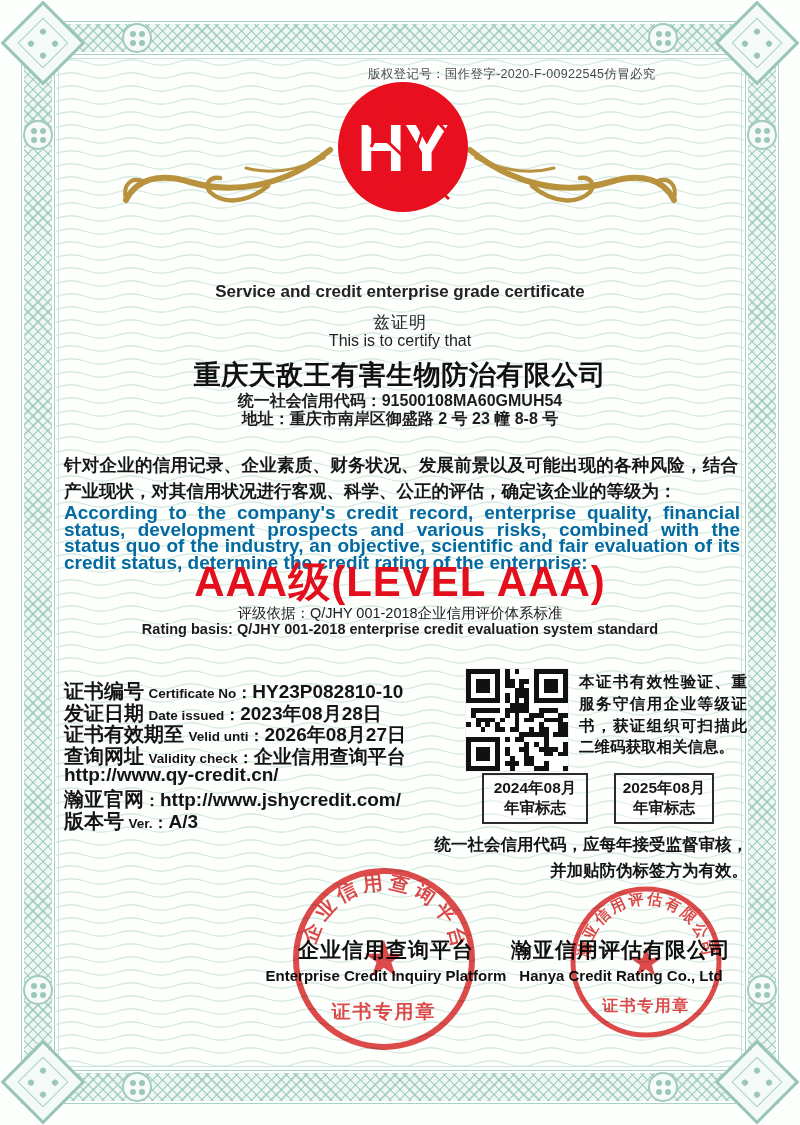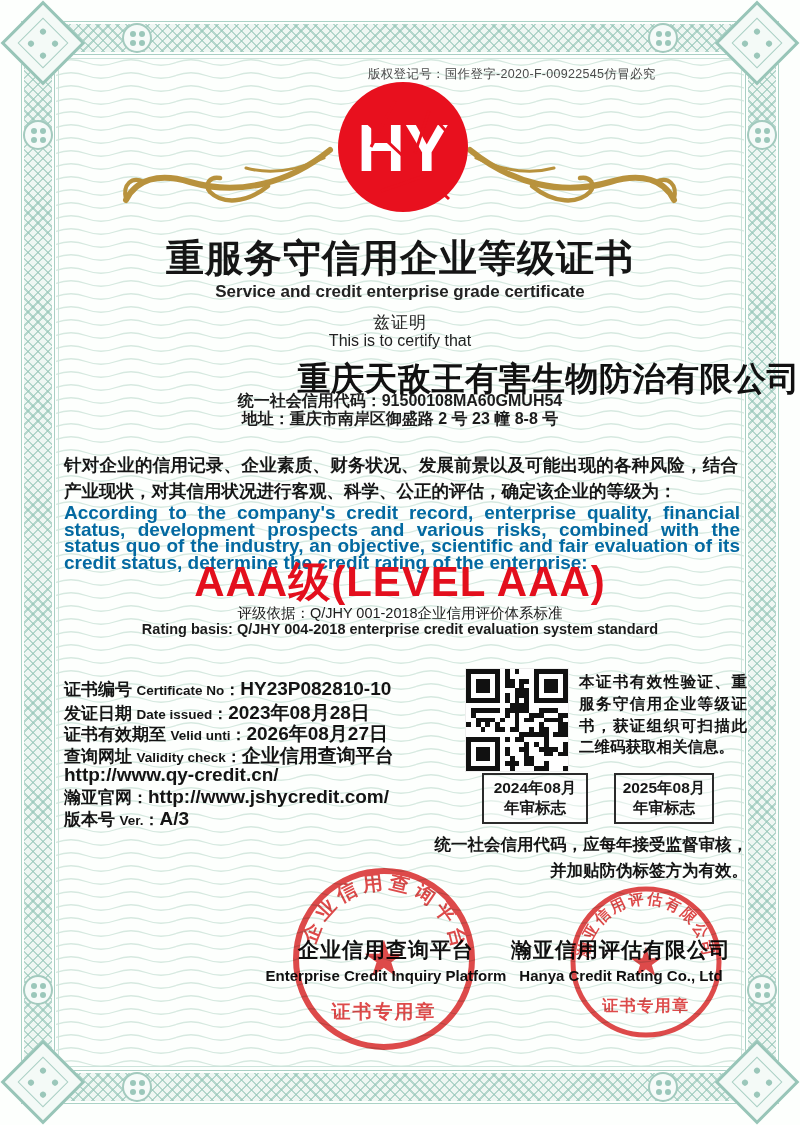--- a/index.html
+++ b/index.html
@@ -42,36 +42,36 @@
   .flourish{top:112px;width:218px;height:100px;}
   .flourish.l{left:118px;} .flourish.r{left:464px;transform:scaleX(-1);}
 
   .logo{left:337px;top:81px;width:132px;height:132px;}
 
   .title-zh{top:233px;font-size:38px;font-weight:900;color:#151515;letter-spacing:1px;}
   .title-en{top:282px;font-size:17px;font-weight:600;color:#222;}
   .certify-zh{top:311px;font-size:17px;color:#222;letter-spacing:1px;}
   .certify-en{top:332px;font-size:16px;color:#222;}
 
-  .company{top:357px;font-size:33px;font-weight:900;color:#111;letter-spacing:.5px;text-align:right;}
+  .company{top:357px;font-size:27px;font-weight:900;color:#111;letter-spacing:.5px;}
   .code{top:391px;font-size:16px;font-weight:600;color:#1c1c1c;}
   .addr{top:409px;font-size:16px;font-weight:600;color:#1c1c1c;}
 
   .para-zh{left:64px;top:452px;width:674px;font-size:17.5px;font-weight:700;color:#161616;
            line-height:26px;text-align:justify;}
   .para-en{left:64px;top:505px;width:676px;font-size:19px;font-weight:600;color:#0369a1;
            line-height:16.5px;text-align:justify;}
 
   .level{top:554px;font-size:42px;font-weight:900;letter-spacing:1px;}
   .basis-zh{top:604px;font-size:14.5px;font-weight:400;color:#1b1b1b;}
   .basis-en{top:621px;font-size:14.5px;font-weight:600;color:#1b1b1b;}
 
   .details{left:64px;top:678px;width:400px;color:#141414;}
   .details .row{height:21.6px;white-space:nowrap;}
-  .details .zh{font-size:17px;font-weight:700;}
+  .details .zh{font-size:20px;font-weight:700;}
   .details .en{font-size:13.5px;font-weight:600;}
   .details .sep{font-size:16px;font-weight:700;}
   .details .val{font-size:19px;font-weight:700;}
 
   .qr{left:466px;top:669px;width:102px;height:102px;background:#fff;outline:1px solid #eee;}
   .qr-note{left:579px;top:671px;width:168px;font-size:15.5px;font-weight:700;color:#141414;
            line-height:21.8px;text-align:justify;}
 
   .abox{position:absolute;top:773px;height:44px;border:2px solid #2b2b2b;background:rgba(255,255,255,.35);
         text-align:center;font-size:15.5px;font-weight:700;color:#171717;line-height:20px;padding-top:3px;box-sizing:content-box;}
@@ -220,35 +220,34 @@
     <text x="66" y="90" text-anchor="middle" font-size="66" font-weight="900" font-family="Liberation Sans, sans-serif" fill="#ffffff">HY</text>
     <g stroke="#e8101e" stroke-width="3">
       <line x1="22" y1="34" x2="112" y2="118"></line>
       <line x1="58" y1="20" x2="34" y2="66"></line>
       <line x1="84" y1="22" x2="116" y2="58"></line>
       <line x1="44" y1="110" x2="96" y2="92"></line>
       <line x1="92" y1="30" x2="78" y2="72"></line>
     </g>
   </svg>
 
-  <div class="abs center title-zh">重服务守信用企业等级证书</div>
   <div class="abs center title-en">Service and credit enterprise grade certificate</div>
   <div class="abs center certify-zh">兹证明</div>
   <div class="abs center certify-en">This is to certify that</div>
 
   <div class="abs center company">重庆天敌王有害生物防治有限公司</div>
   <div class="abs center code">统一社会信用代码：91500108MA60GMUH54</div>
   <div class="abs center addr">地址：重庆市南岸区御盛路 2 号 23 幢 8-8 号</div>
 
   <div class="abs para-zh">针对企业的信用记录、企业素质、财务状况、发展前景以及可能出现的各种风险，结合产业现状，对其信用状况进行客观、科学、公正的评估，确定该企业的等级为：</div>
   <div class="abs para-en">According to the company's credit record, enterprise quality, financial status, development prospects and various risks, combined with the status quo of the industry, an objective, scientific and fair evaluation of its credit status, determine the credit rating of the enterprise:</div>
 
   <div class="abs center level" style="color:#e30f1d;">AAA级(LEVEL AAA)</div>
   <div class="abs center basis-zh">评级依据：Q/JHY 001-2018企业信用评价体系标准</div>
-  <div class="abs center basis-en">Rating basis: Q/JHY 004-2018 enterprise credit evaluation system standard</div>
+  <div class="abs center basis-en">Rating basis: Q/JHY 001-2018 enterprise credit evaluation system standard</div>
 
   <div class="abs details">
     <div class="row">
       <span class="zh">证书编号</span>
       <span class="en">Certificate No</span><span class="sep">：</span><span class="val">HY23P082810-10</span>
     </div>
     <div class="row">
       <span class="zh">发证日期</span>
       <span class="en">Date issued</span><span class="sep">：</span><span class="val">2023年08月28日</span>
     </div>

